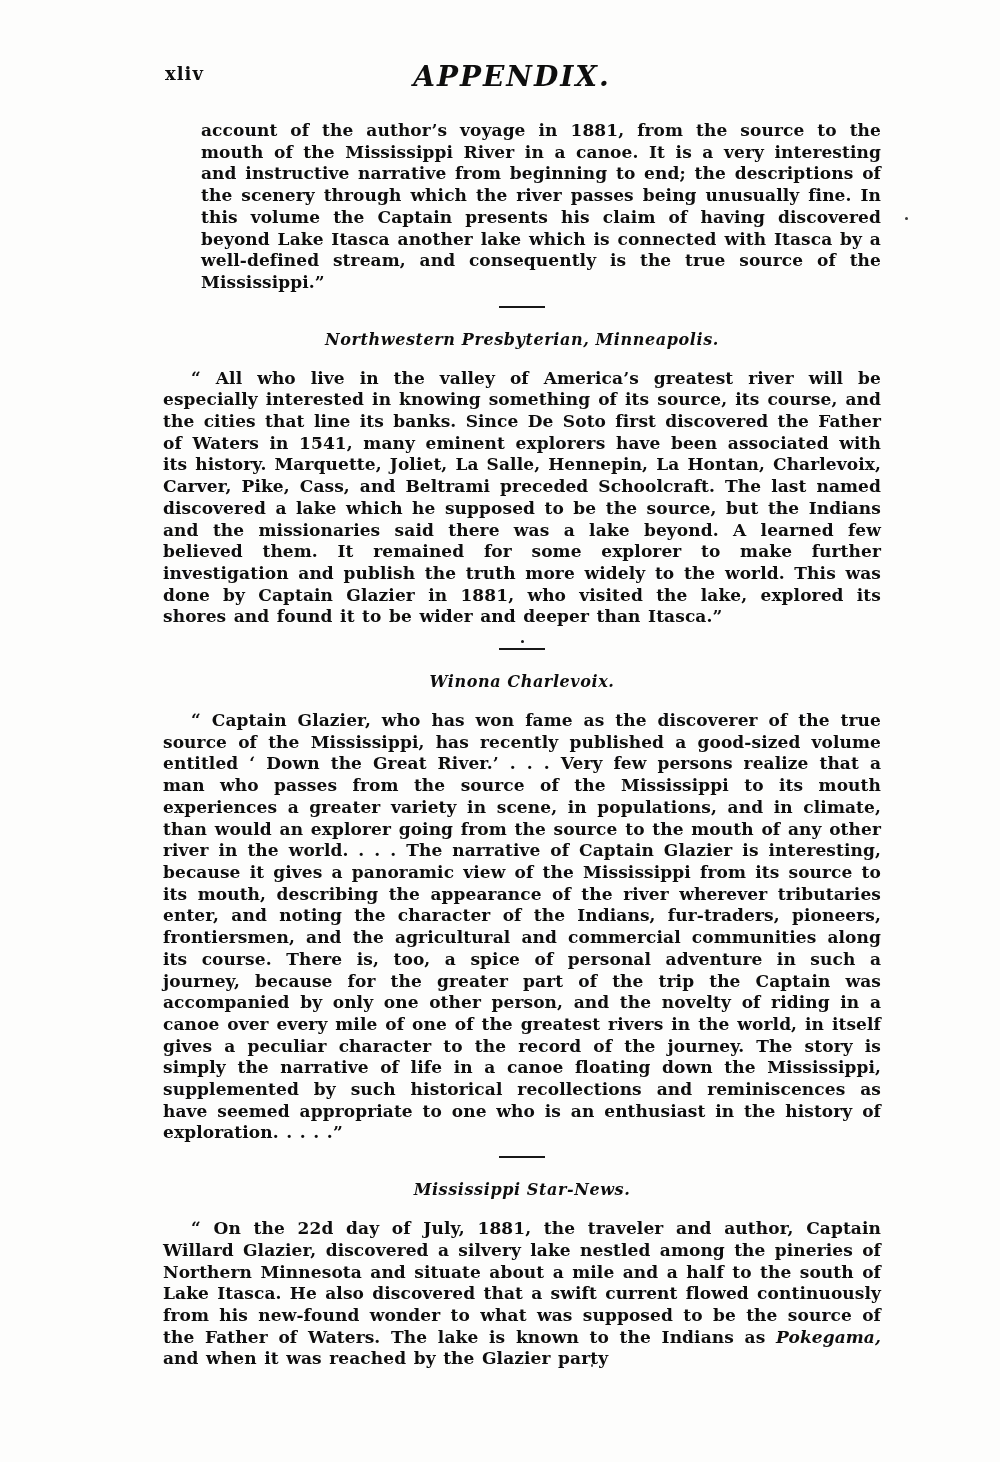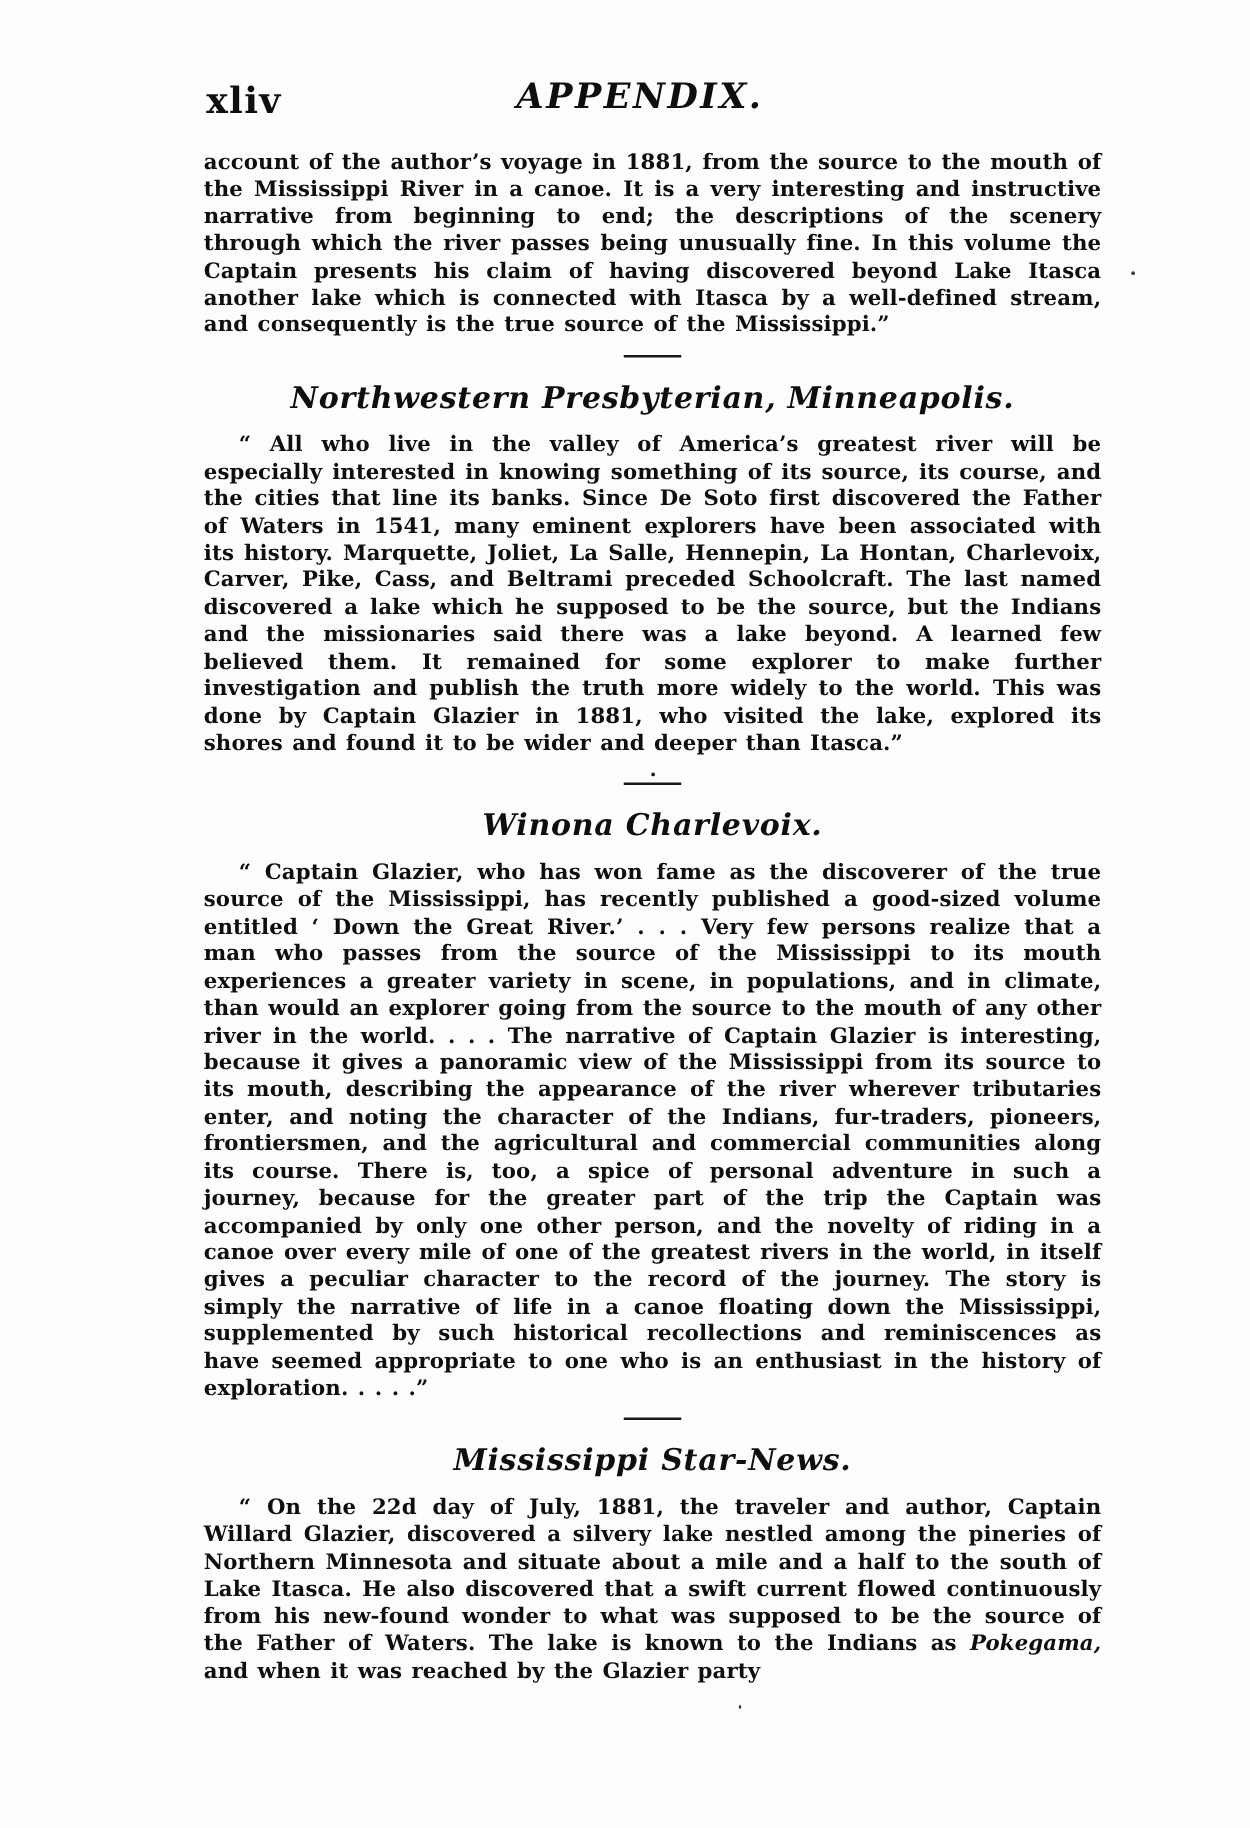--- a/index.html
+++ b/index.html
@@ -24,21 +24,21 @@
   }
   .page-header {
     position: relative;
     height: 30px;
     margin-bottom: 30px;
   }
   .page-number {
     position: absolute;
     left: 2px;
     top: 3px;
-    font-size: 29px;
+    font-size: 18px;
     font-weight: 700;
     letter-spacing: 1px;
   }
   .page-title {
     display: block;
     position: relative;
     left: -10px;
     text-align: center;
     font-style: italic;
     font-weight: 700;
@@ -51,40 +51,41 @@
     line-height: 21.7px;
     font-weight: 700;
     text-align: justify;
     text-indent: 28px;
     word-spacing: 1.5px;
     letter-spacing: 0.1px;
   }
   .para.first {
     margin-top: 0;
     text-indent: 0;
+    margin-left: 38px;
   }
   .separator {
     width: 46px;
     margin: 12px auto 0;
   }
   .separator .sep-line {
     width: 46px;
     border-top: 2.5px solid #181818;
   }
   .sep-dot {
     width: 3px;
     height: 3px;
     background: #181818;
     border-radius: 50%;
     margin: 0 auto 5px;
   }
   .review-heading {
     margin: 20px 0 0;
     text-align: center;
-    font-size: 24px;
+    font-size: 16px;
     line-height: 24px;
     font-style: italic;
     font-weight: 700;
     letter-spacing: 0.6px;
   }
   .italic-word {
     font-style: italic;
   }
   .speck {
     position: absolute;

